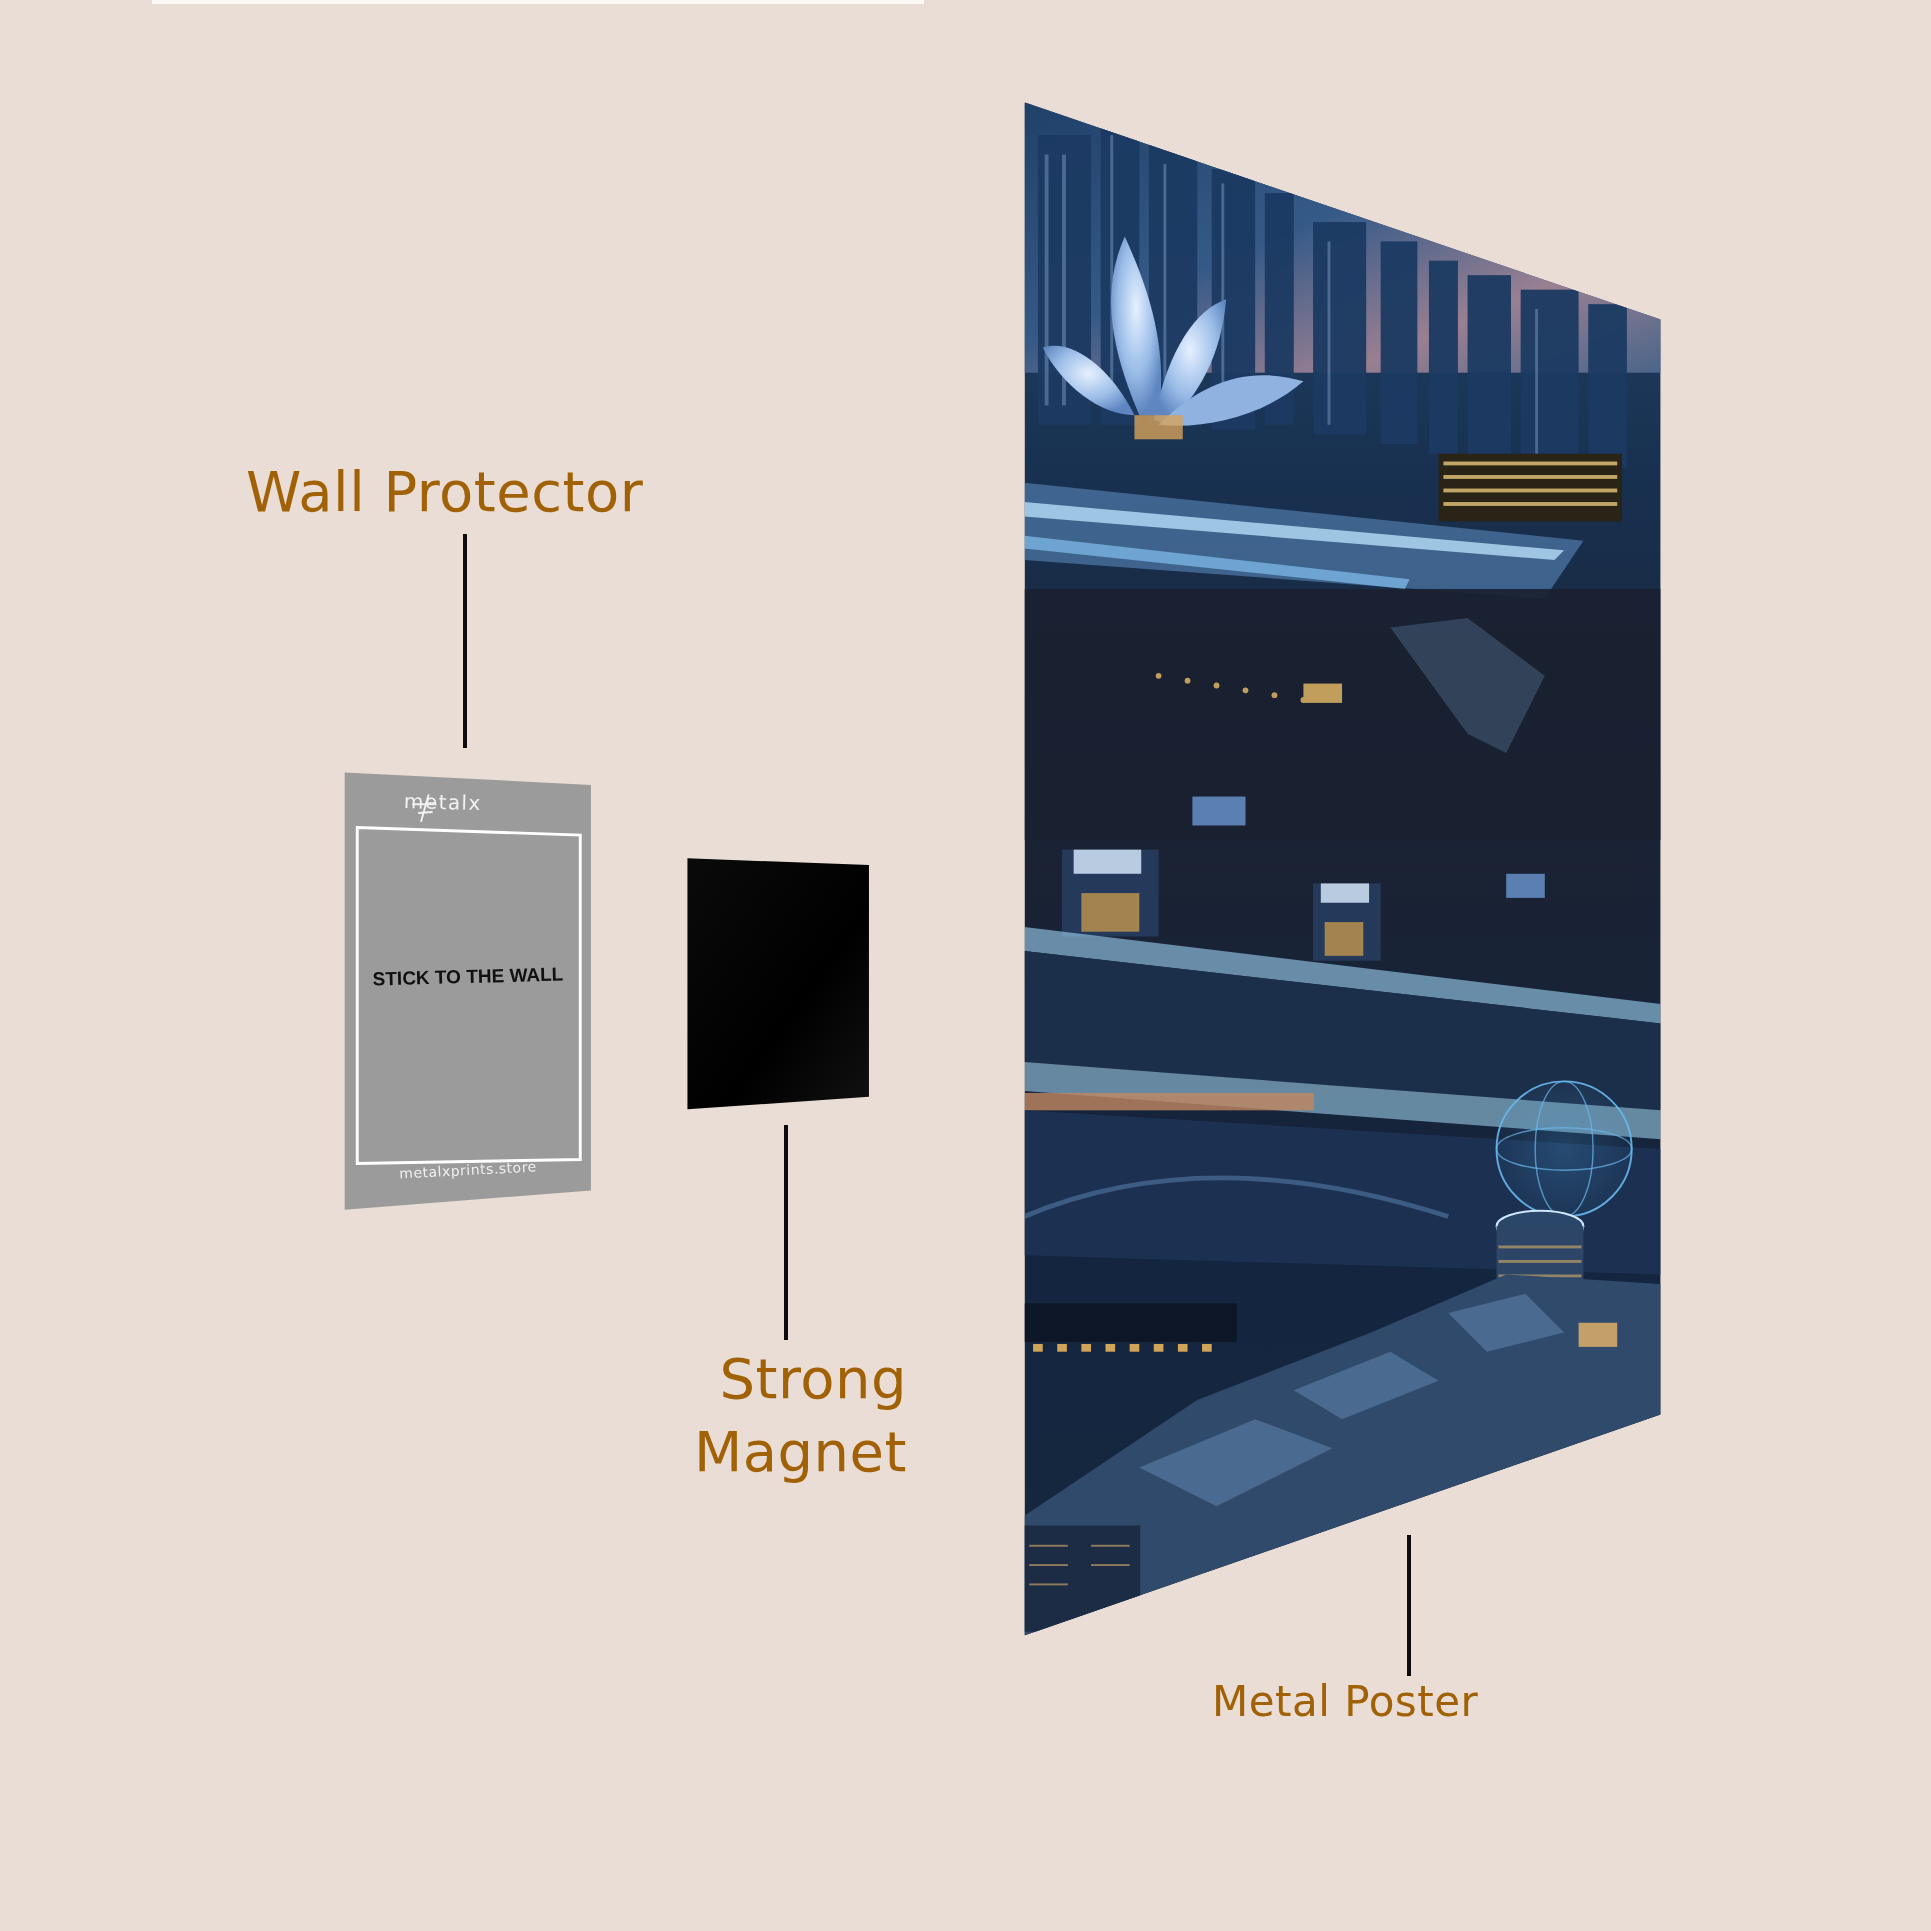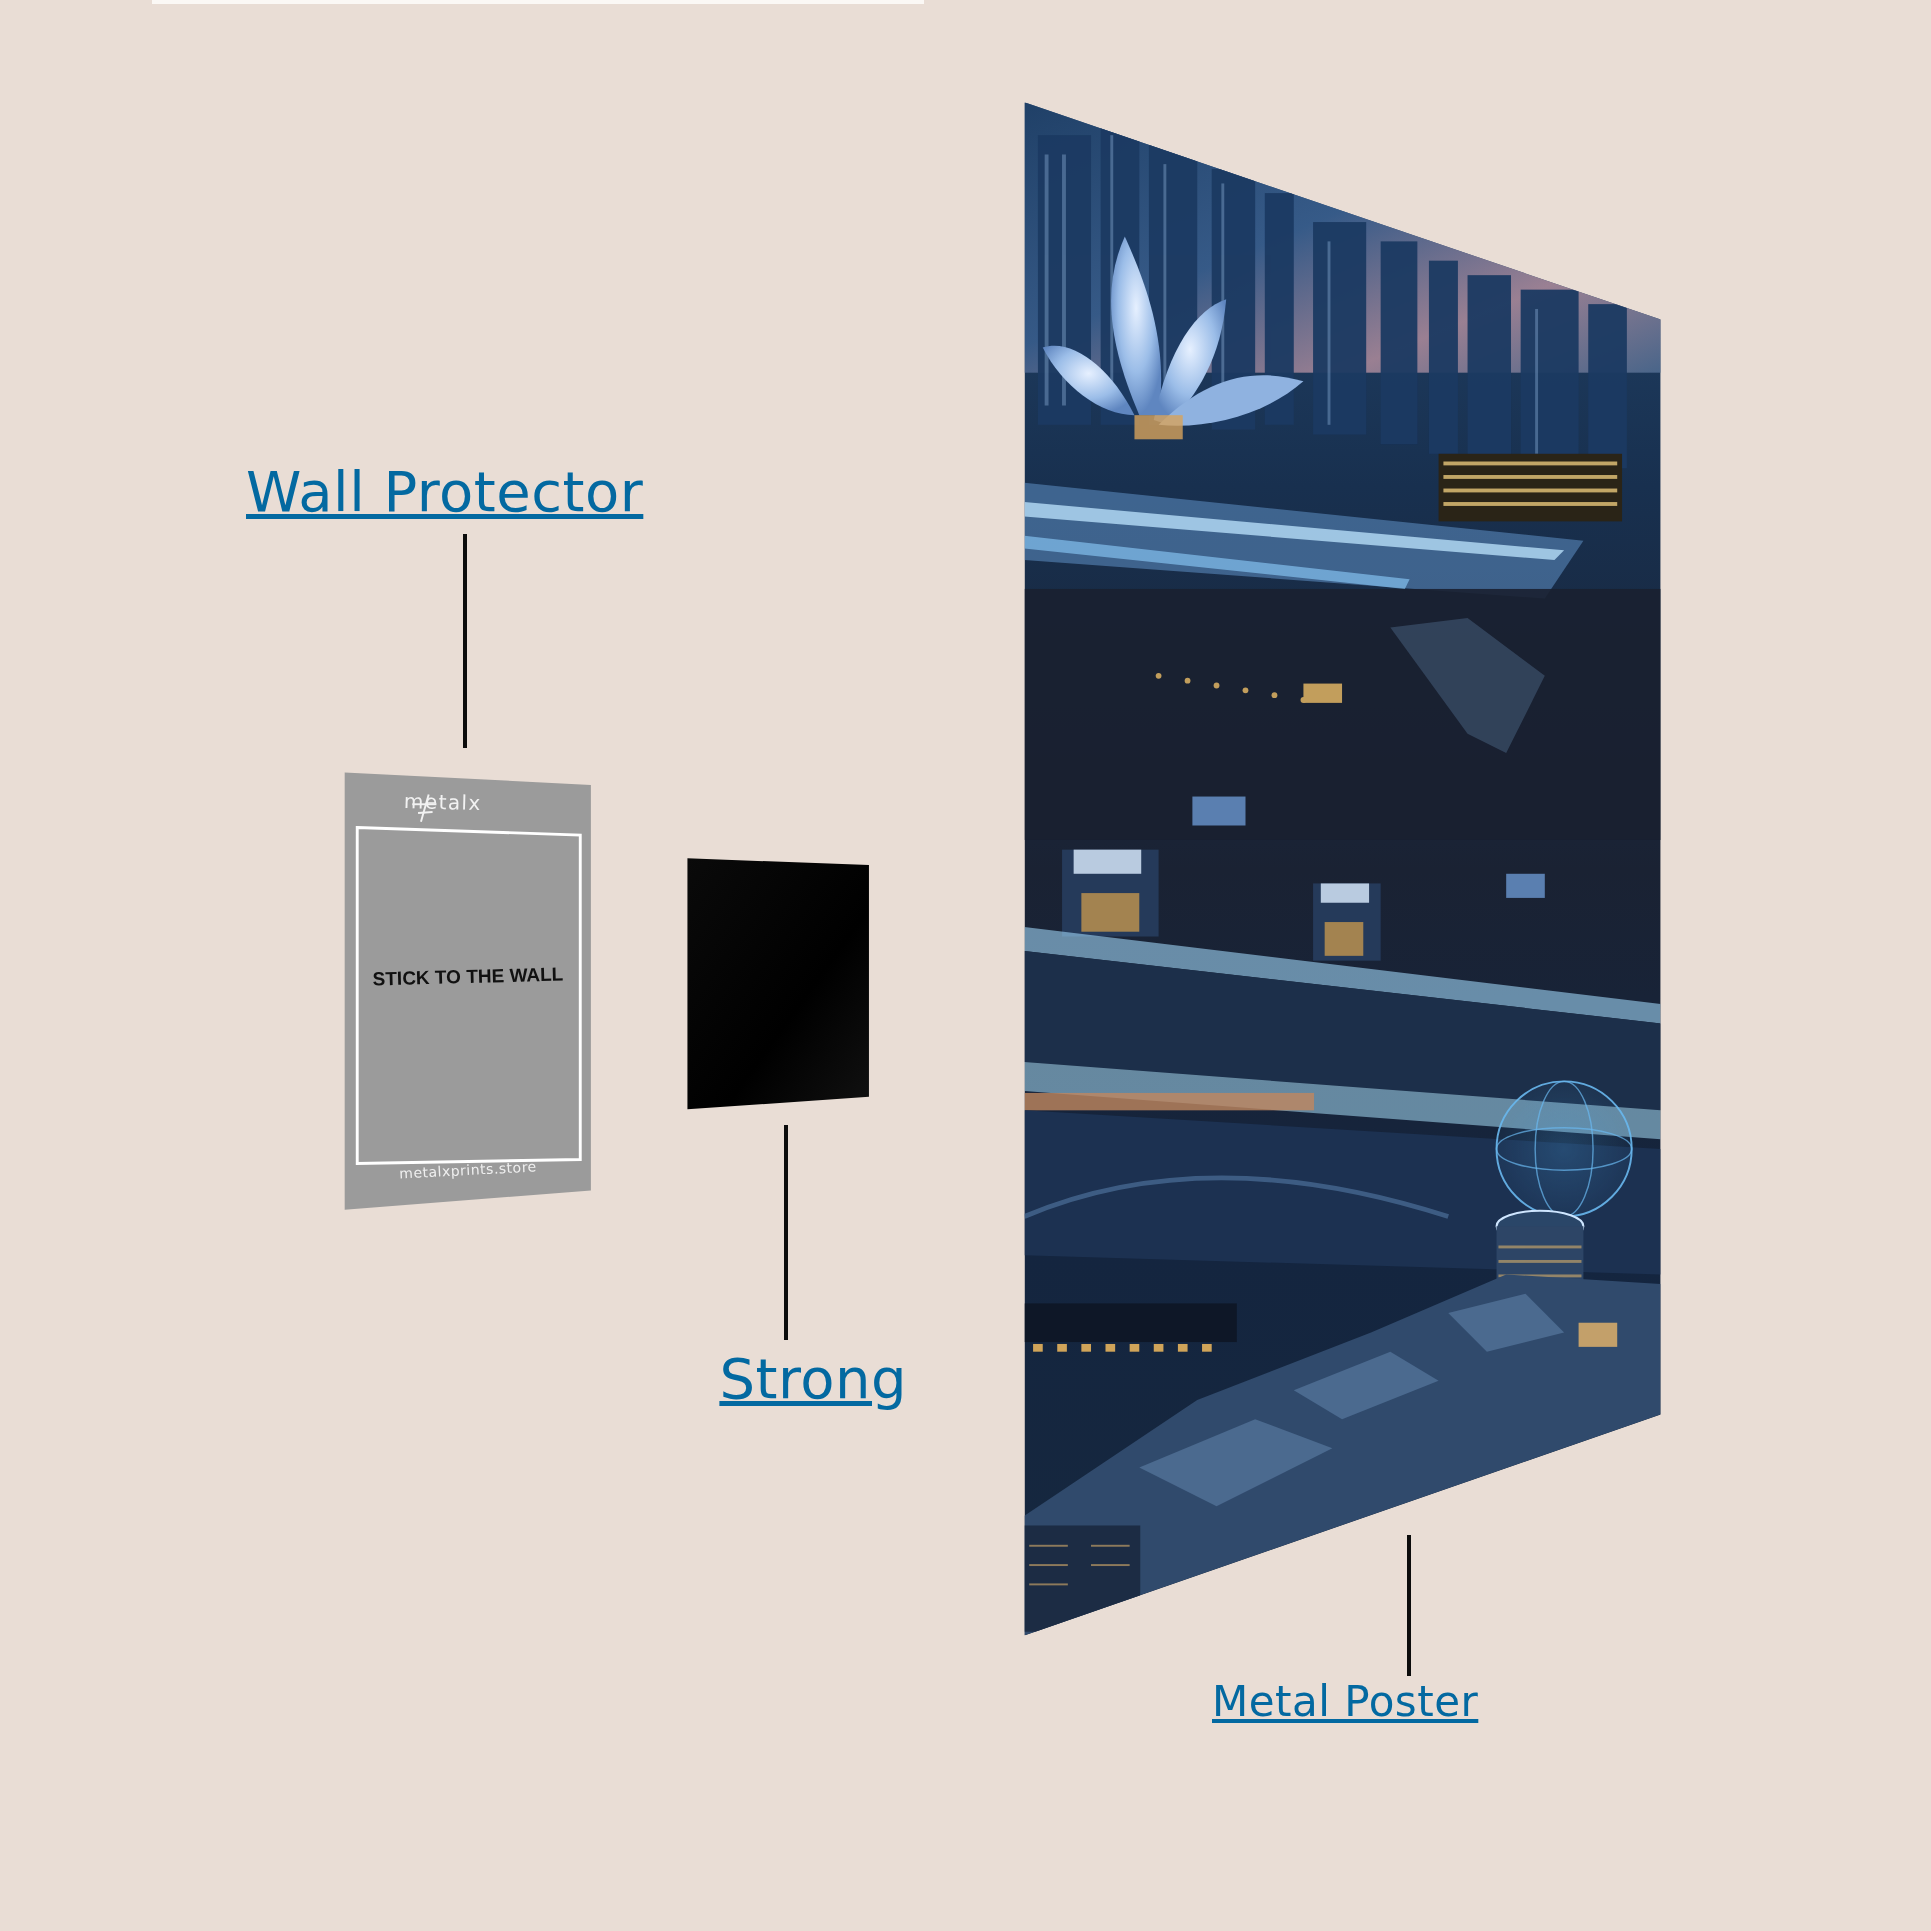--- a/index.html
+++ b/index.html
@@ -7,22 +7,22 @@
       width: 1931px; height: 1931px; overflow: hidden;
       background: #e9ddd5;
       position: relative;
       font-family: "DejaVu Sans", sans-serif;
     }
     .topbar {
       position: absolute; left: 152px; top: 0; width: 772px; height: 3.9px;
       background: #fbf8f5;
     }
     .label {
-      position: absolute; color: #0369a1; font-family: "DejaVu Sans", sans-serif;
-      font-weight: 400; letter-spacing: 0.5px; white-space: nowrap; text-decoration: underline;
+      position: absolute; color: #a16207; font-family: "DejaVu Sans", sans-serif;
+      font-weight: 400; letter-spacing: 0.5px; white-space: nowrap;
     }
     .label-wall { left: 246px; top: 459px; font-size: 56px; }
     .label-magnet { left: 666px; top: 1342px; font-size: 56px; line-height: 73px; text-align: right; width: 241px; }
     .label-poster { left: 1212px; top: 1677px; font-size: 42px; }
     .line { position: absolute; width: 3.9px; background: #0c0c0c; }
     .line-wall { left: 463px; top: 534px; height: 214px; }
     .line-magnet { left: 784px; top: 1125px; height: 215px; }
     .line-poster { left: 1407px; top: 1535px; height: 141px; }
     svg.shapes { position: absolute; left: 0; top: 0; }
     .protector-text {
@@ -215,17 +215,18 @@
 <div class="protector-logo">metalx</div>
 <div class="protector-text">STICK TO THE WALL</div>
 <div class="protector-url">metalxprints.store</div>
 
 <div class="label label-wall">Wall Protector</div>
 <div class="line line-wall"></div>
 
 <div class="line line-magnet"></div>
 <div class="label label-magnet">
   <div>Strong</div>
+  <div>Magnet</div>
 </div>
 
 <div class="line line-poster"></div>
 <div class="label label-poster">Metal Poster</div>
 
 
 </body></html>

